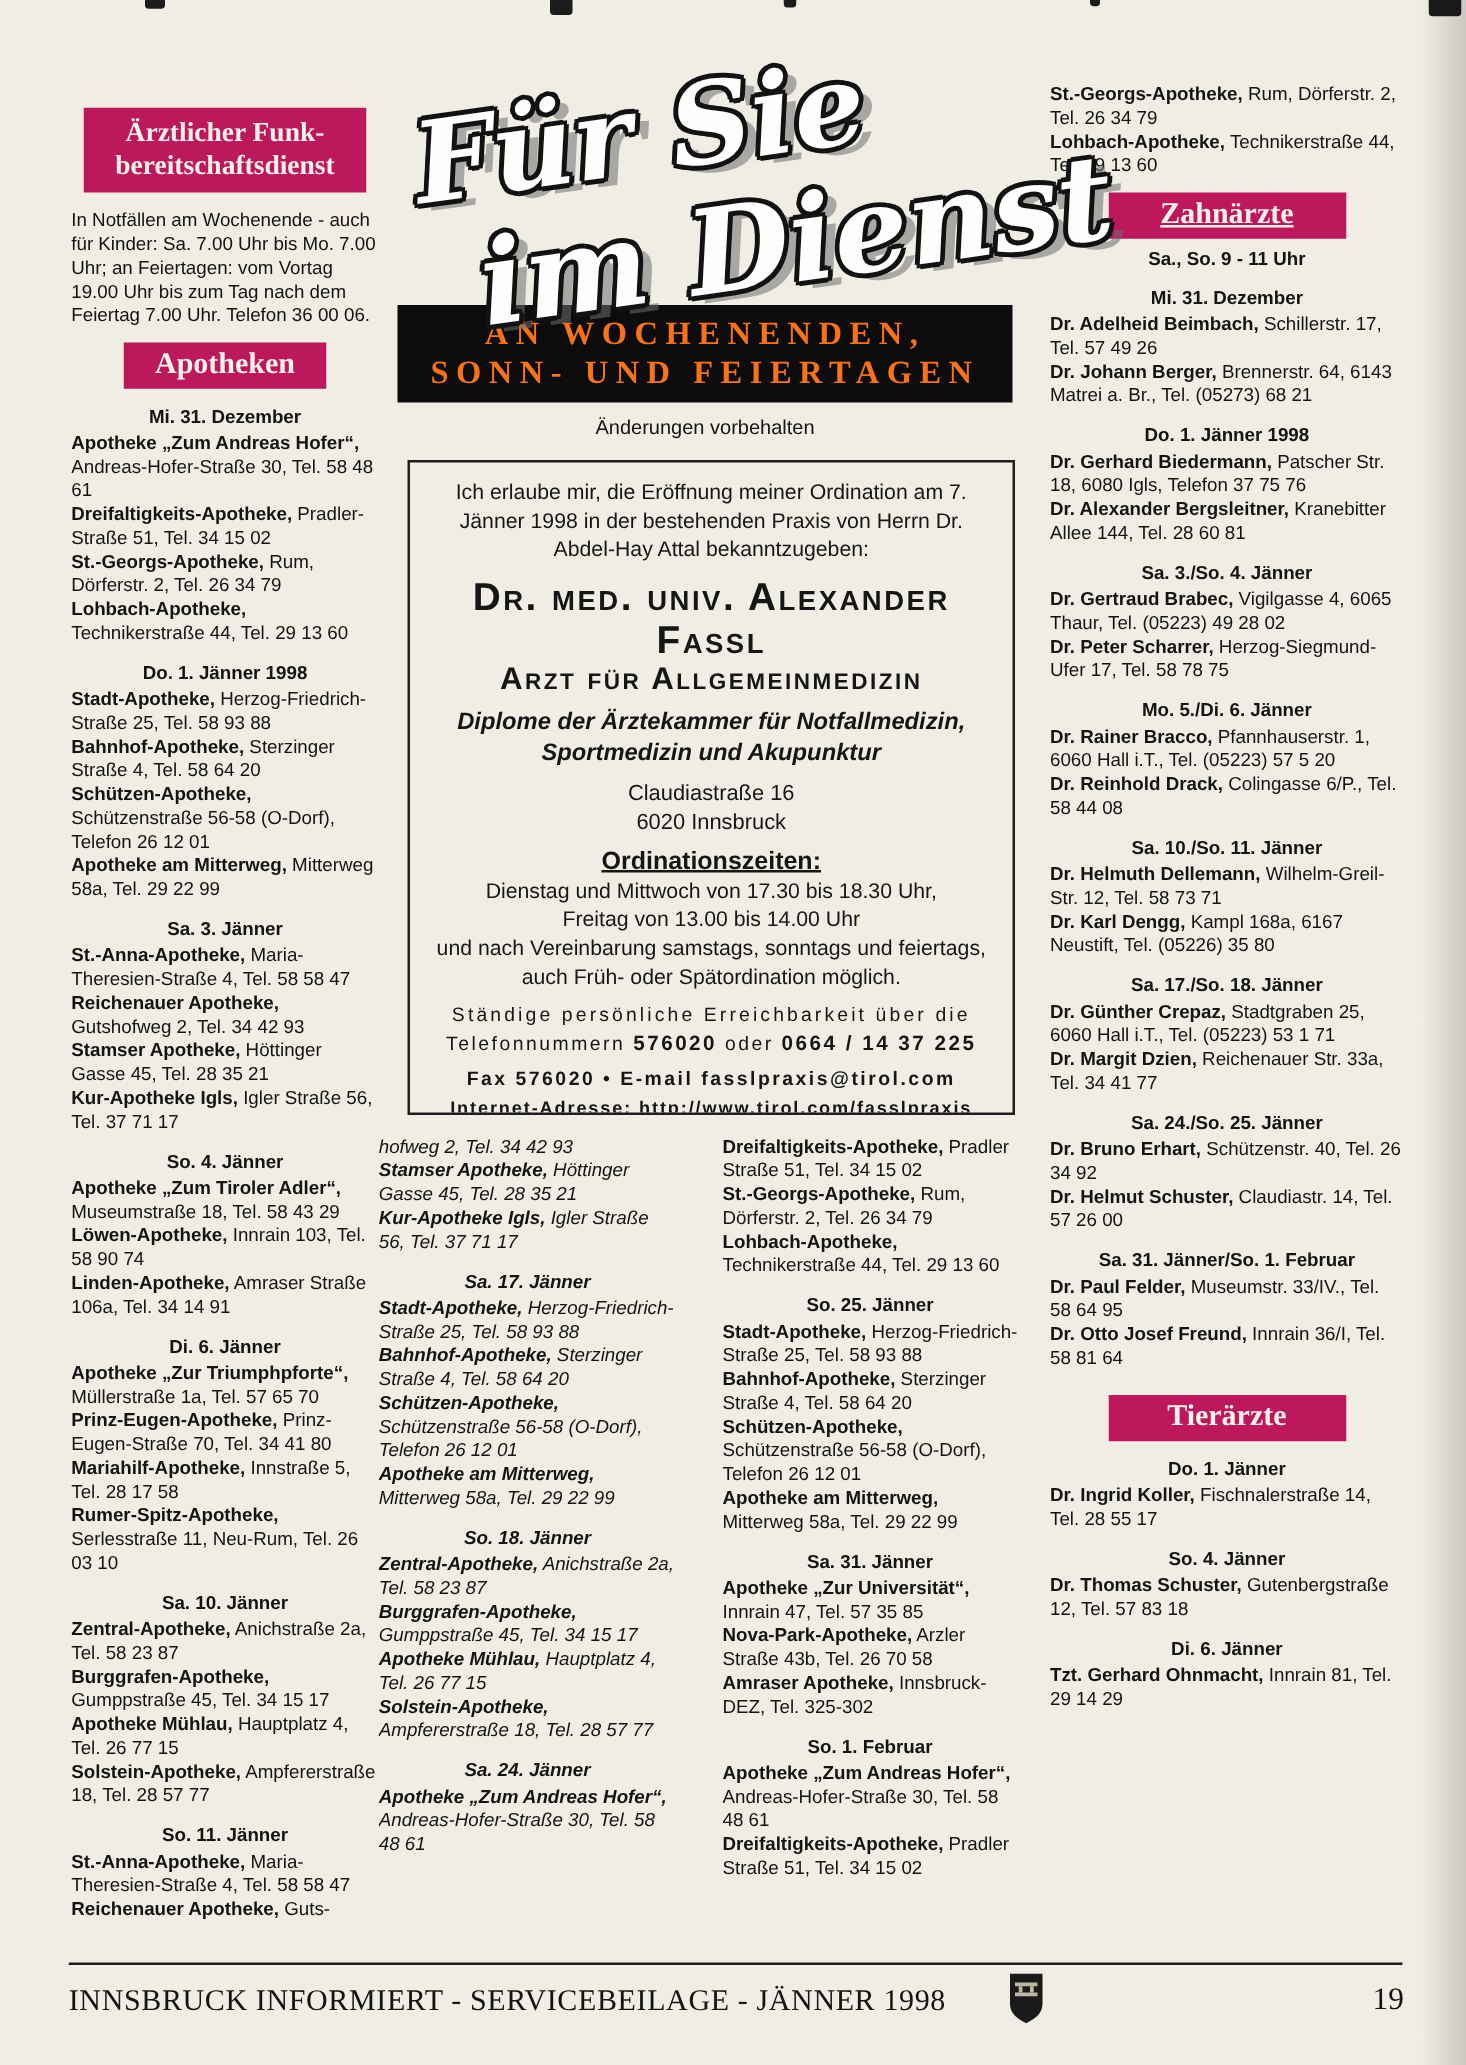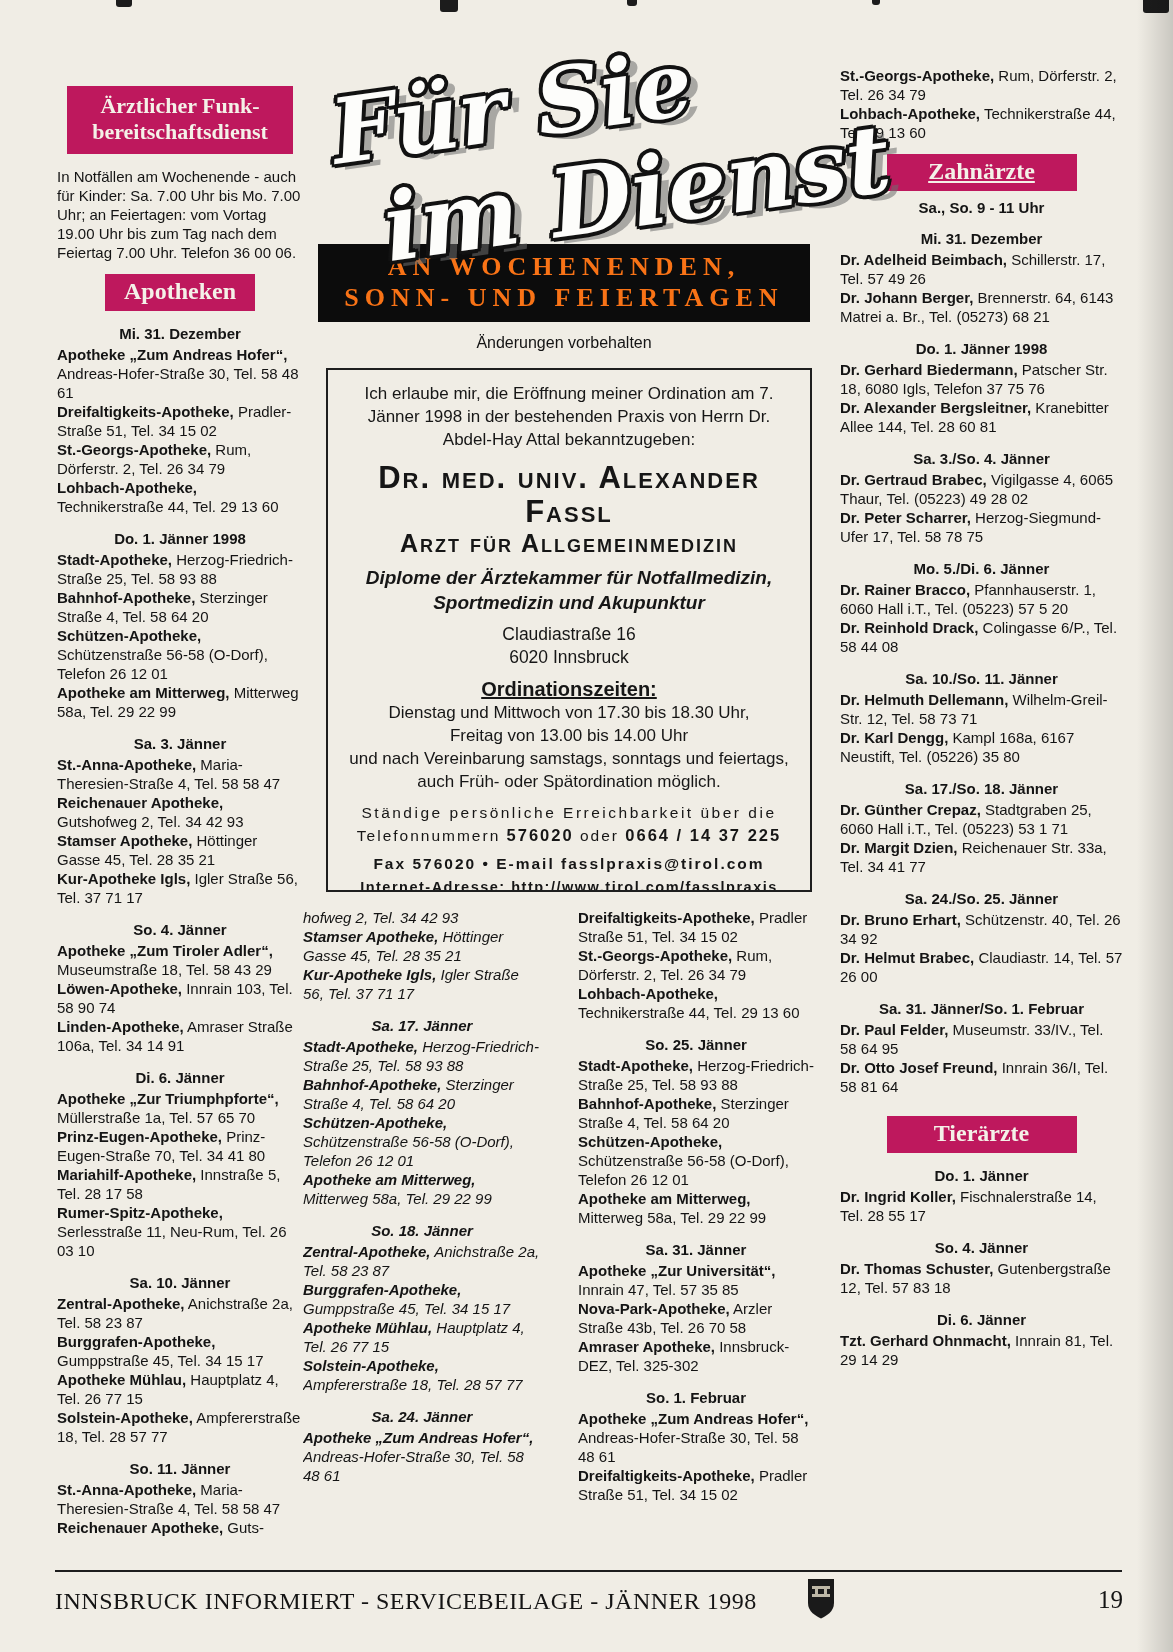--- a/index.html
+++ b/index.html
@@ -29,21 +29,21 @@
   .col-m1    { left:303px; top:908px; width:238px; height:632px;  overflow:hidden;font-style:italic; }
   .col-m2    { left:578px; top:908px; width:236px; height:632px;  overflow:hidden; }
   .col-right { left:840px; top:66px;  width:283px; height:1476px; overflow:hidden; }
 
   
   .blackbox {
     background:#be185d; color:#f4f1e8; text-align:center;
     font-family:"Liberation Serif", serif; font-weight:bold;
   }
   .funk-titlebox { width:226px; margin:0 auto; padding:7px 4px 9px; font-size:22px; line-height:26px; }
-  .section-title { width:150px; margin:12px auto 8px; padding:3px 0 6px; font-size:24px; line-height:28px; }
+  .section-title { width:162px; margin:12px auto 8px; padding:3px 0 6px; font-size:24px; line-height:28px; }
   .section-title.wide { width:190px; }
 
   .funk-body { margin-top:13px; font-size:15px; line-height:19px; }
 
   
   .listing { font-size:15px; line-height:19px; }
   .item { margin:0; }
   .dateline { display:block; text-align:center; font-weight:bold; margin:13px 0 2px; }
   .nm { font-weight:bold; }
 
@@ -380,21 +380,21 @@
         <p class="item"><b class="nm">Dr. Günther Crepaz,</b><span class="tx"> Stadtgraben 25, 6060 Hall i.T., Tel. (05223) 53 1 71</span></p>
 
         <p class="item"><b class="nm">Dr. Margit Dzien,</b><span class="tx"> Reichenauer Str. 33a, Tel. 34 41 77</span></p>
 
         <p class="item">
           <span class="dateline">Sa. 24./So. 25. Jänner</span>
         </p>
 
         <p class="item"><b class="nm">Dr. Bruno Erhart,</b><span class="tx"> Schützenstr. 40, Tel. 26 34 92</span></p>
 
-        <p class="item"><b class="nm">Dr. Helmut Brabec,</b><span class="tx"> Claudiastr. 14, Tel. 57 26 00</span></p>
+        <p class="item"><b class="nm">Dr. Helmut Schuster,</b><span class="tx"> Claudiastr. 14, Tel. 57 26 00</span></p>
 
         <p class="item">
           <span class="dateline">Sa. 31. Jänner/So. 1. Februar</span>
         </p>
 
         <p class="item"><b class="nm">Dr. Paul Felder,</b><span class="tx"> Museumstr. 33/IV., Tel. 58 64 95</span></p>
 
         <p class="item"><b class="nm">Dr. Otto Josef Freund,</b><span class="tx"> Innrain 36/I, Tel. 58 81 64</span></p>
       </div>
 

